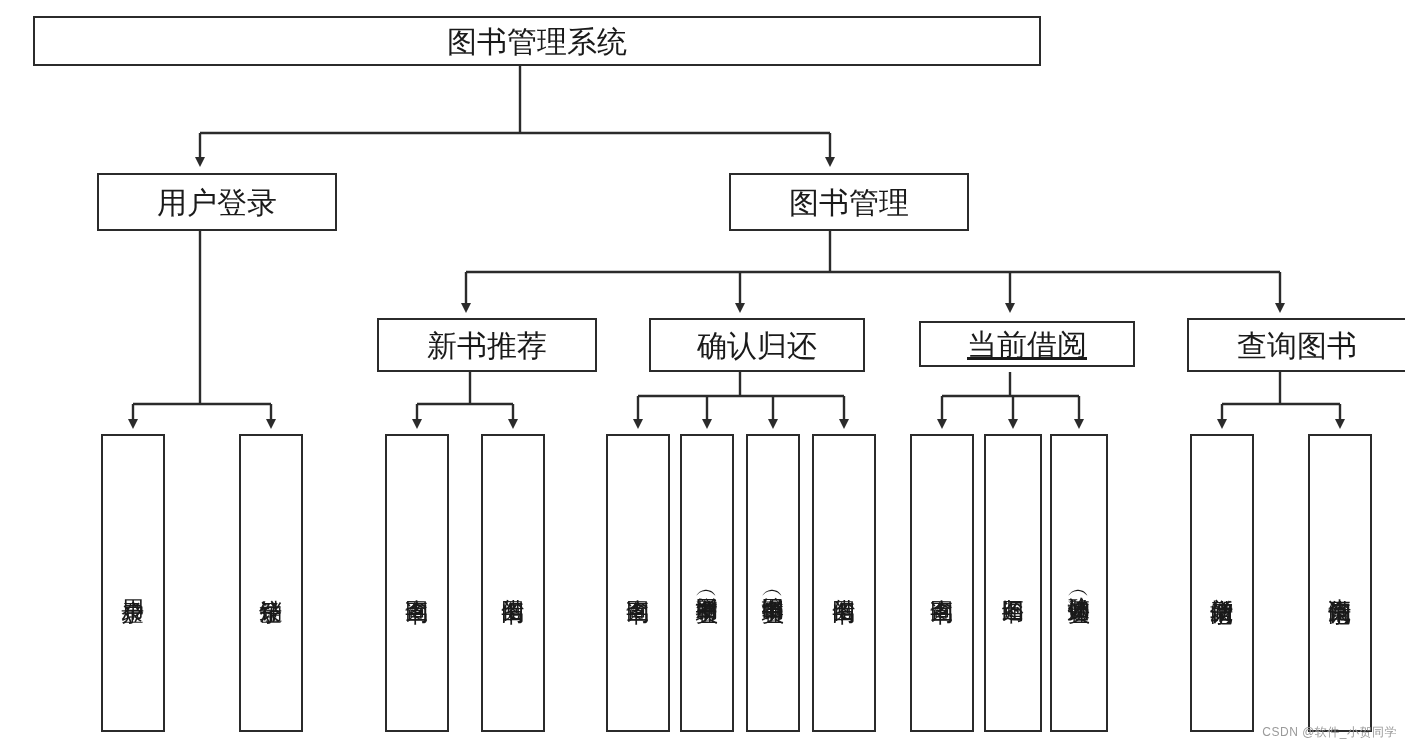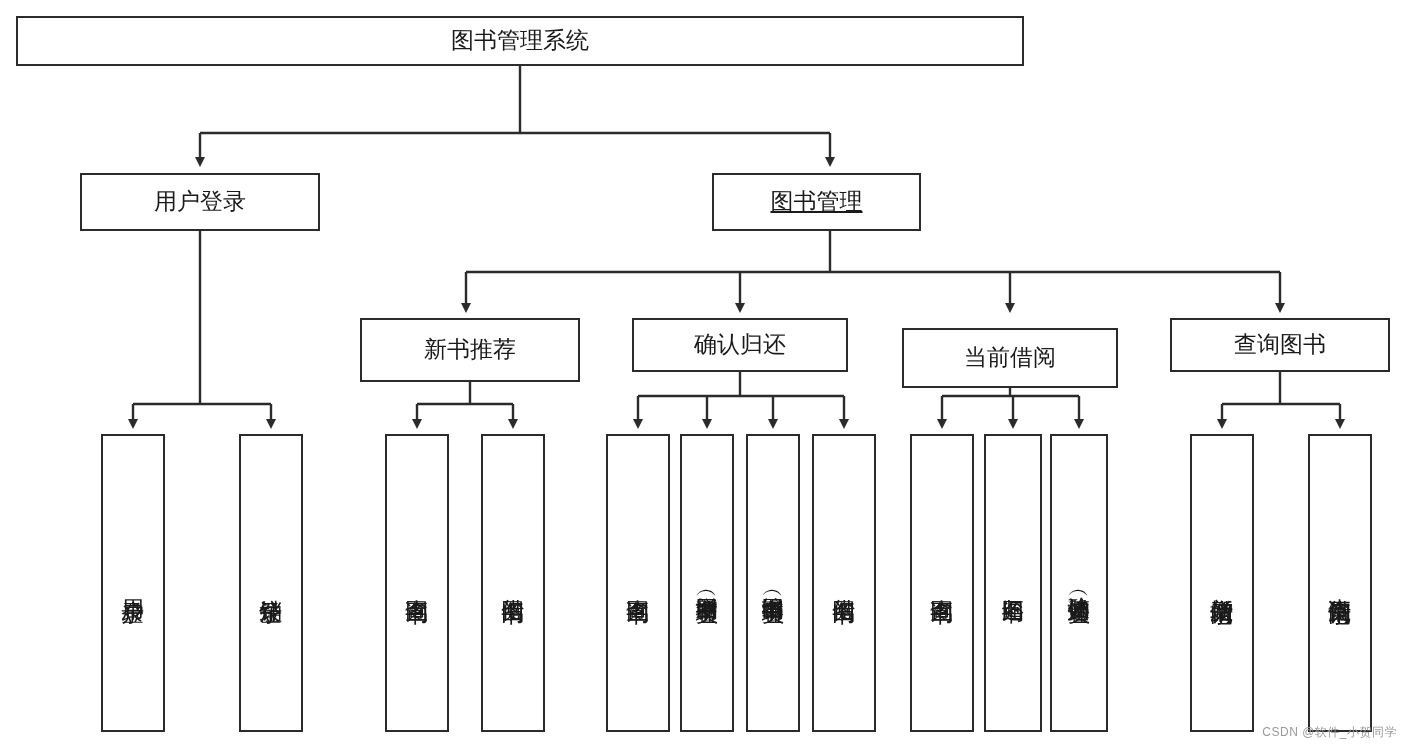--- a/index.html
+++ b/index.html
@@ -31,21 +31,22 @@
     border: 2px solid #2b2b2b;
     background: #ffffff;
     display: flex;
     align-items: center;
     justify-content: center;
     color: #1a1a1a;
     text-align: center;
     line-height: 1.3;
   }
   .node.horiz {
-    font-size: 23px;
+    font-size: 30px;
+    margin-left: 17px;
   }
   .node.vert {
     writing-mode: vertical-rl;
     text-orientation: upright;
     font-size: 23px;
     letter-spacing: 1px;
     padding: 10px 0;
     line-height: 1.15;
   }
   .node.vert.narrow {
@@ -112,27 +113,27 @@
       <path d="M1222,404 L1340,404"></path>
       <path d="M1222,404 L1222,424" marker-end="url(#arrow)"></path>
       <path d="M1340,404 L1340,424" marker-end="url(#arrow)"></path>
     </g>
   </svg>
 
   <div class="node horiz" style="left:16px; top:16px; width:1008px; height:50px;">图书管理系统</div>
 
   <div class="node horiz" style="left:80px; top:173px; width:240px; height:58px;">用户登录</div>
 
-  <div class="node horiz" style="left:712px; top:173px; width:209px; height:58px;text-decoration:underline;">图书管理</div>
+  <div class="node horiz" style="left:712px; top:173px; width:240px; height:58px;">图书管理</div>
 
-  <div class="node horiz" style="left:360px; top:318px; width:220px; height:64px;">新书推荐</div>
+  <div class="node horiz" style="left:360px; top:318px; width:220px; height:54px;">新书推荐</div>
 
   <div class="node horiz" style="left:632px; top:318px; width:216px; height:54px;">确认归还</div>
 
-  <div class="node horiz" style="left:902px; top:328px; width:216px; height:60px;">当前借阅</div>
+  <div class="node horiz" style="left:902px; top:321px; width:216px; height:46px;text-decoration:underline;">当前借阅</div>
 
   <div class="node horiz" style="left:1170px; top:318px; width:220px; height:54px;">查询图书</div>
 
   <div class="node vert" style="left:101px; top:434px; width:64px; height:298px;">用户登录</div>
 
   <div class="node vert" style="left:239px; top:434px; width:64px; height:298px;">注销登录</div>
 
   <div class="node vert" style="left:385px; top:434px; width:64px; height:298px;">查询图书</div>
 
   <div class="node vert" style="left:481px; top:434px; width:64px; height:298px;">借阅图书</div>

